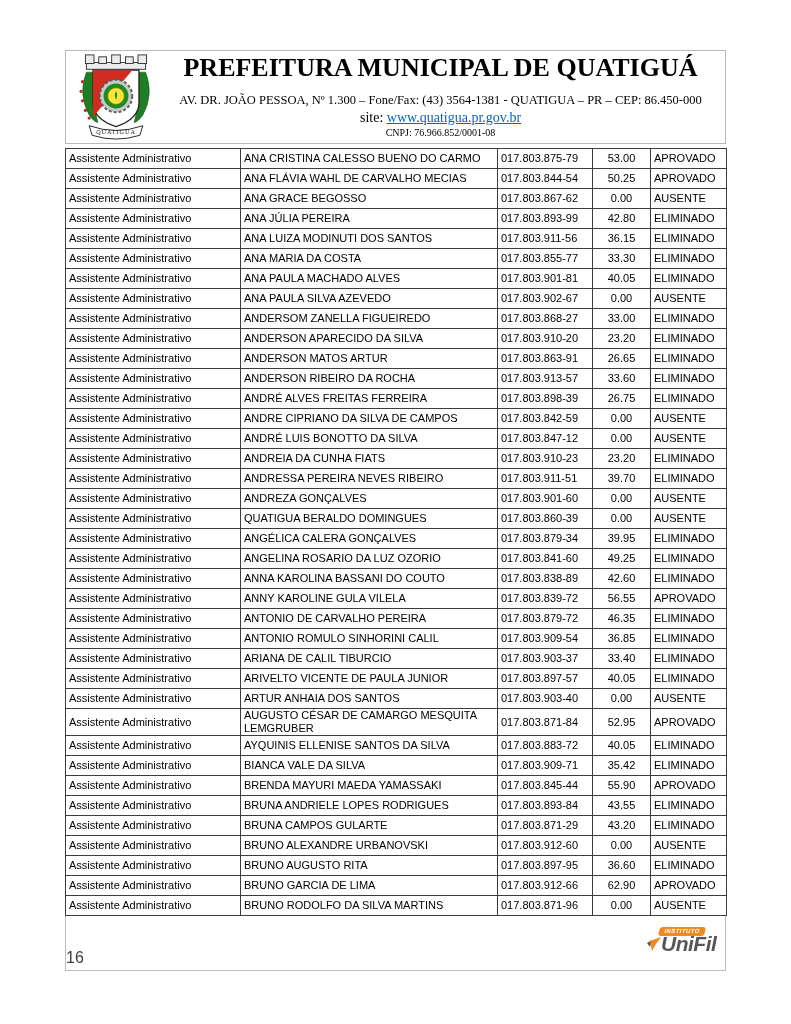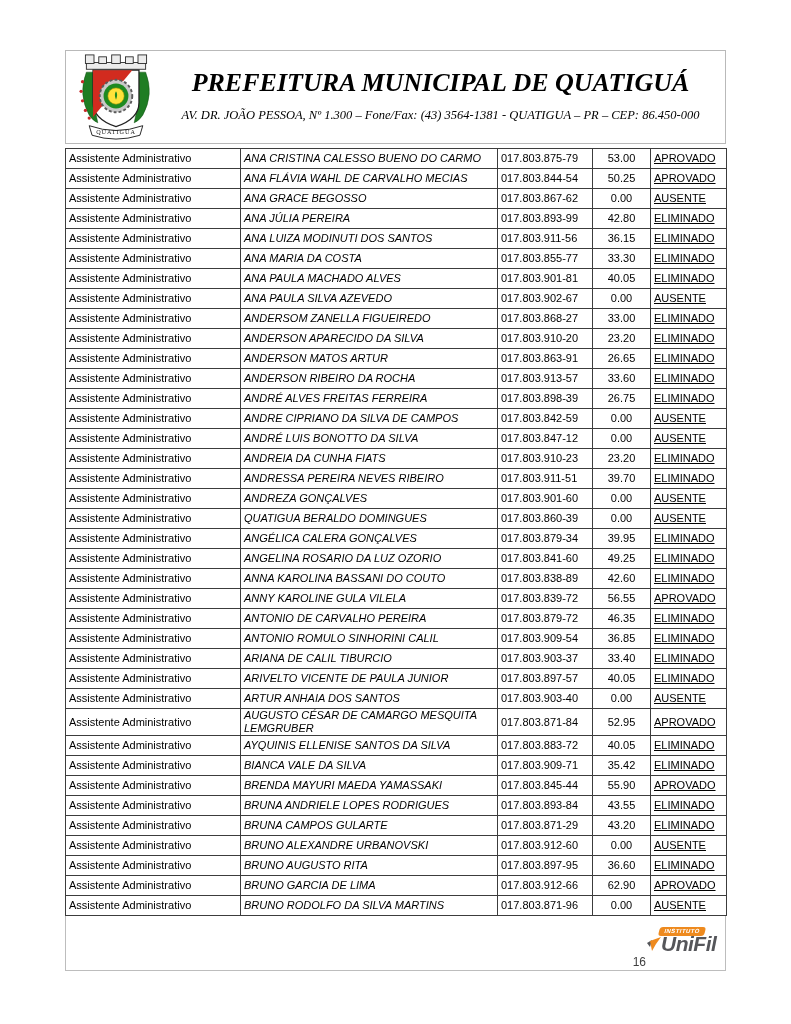--- a/index.html
+++ b/index.html
@@ -6,49 +6,49 @@
   body{
     width:791px;height:1024px;position:relative;background:#ffffff;
     font-family:"Liberation Sans", sans-serif;color:#000;overflow:hidden;
   }
   
   .header-box{
     position:absolute;left:65px;top:50px;width:659px;height:92px;
     border:1px solid #b9b9b9;display:flex;align-items:center;background:#fff;
   }
   .crest-wrap{width:100px;height:92px;display:flex;align-items:center;justify-content:center;}
-  .header-text{flex:1;text-align:center;font-family:"Liberation Serif", serif;line-height:1.1;padding-right:10px;margin-top:-2px;font-style:italic;}
+  .header-text{flex:1;text-align:center;font-family:"Liberation Serif", serif;line-height:1.1;padding-right:10px;margin-top:-2px;}
   .doc-title{font-size:26px;font-weight:700;white-space:nowrap;letter-spacing:0;}
   .doc-address{font-size:12.5px;margin-top:12px;white-space:nowrap;}
   .doc-site{font-size:14px;margin-top:2px;}
   .doc-site a{color:#0563c1;text-decoration:underline;cursor:pointer;}
   .doc-cnpj{font-size:10px;margin-top:2px;}
   
   .content{position:absolute;left:65px;top:148px;width:661px;}
   table.results{
     width:661px;border-collapse:collapse;table-layout:fixed;
     font-size:11px;color:#000;
   }
   table.results td{
     border:1px solid #3c3c3c;padding:0 3px;height:20px;box-sizing:border-box;
     vertical-align:middle;line-height:13px;overflow:hidden;
   }
   td.col-cargo{width:175px;}
-  td.col-nome{width:257px;font-style:italic;}
+  td.col-nome{width:257px;}
   td.col-documento{width:95px;}
   td.col-nota{width:58px;text-align:center;}
-  td.col-situacao{width:76px;text-decoration:underline;}
+  td.col-situacao{width:76px;}
   
   .footer-box{
     position:relative;width:661px;height:55px;box-sizing:border-box;
     border:1px solid #bdbdbd;border-top:none;background:#fff;
   }
   .page-number{
-    position:absolute;left:0;width:580px;text-align:right;top:39px;
-    font-size:12px;color:#3f3f3f;
+    position:absolute;left:0;width:580px;text-align:left;top:33px;
+    font-size:16px;color:#3f3f3f;
   }
   .unifil{position:absolute;right:8px;top:11px;width:70px;}
   .unifil-banner{
     background:#ee8a1e;color:#fff;font-size:6px;font-weight:700;
     width:42px;text-align:center;padding:1px 2px;border-radius:3px;
     transform:skewX(-14deg);margin-left:12px;letter-spacing:.4px;line-height:7px;
   }
   .unifil-row{display:flex;align-items:center;margin-top:-1px;}
   .unifil-text{
     font-weight:700;font-style:italic;font-size:21px;color:#55565a;
@@ -92,20 +92,25 @@
       <circle cx="46" cy="45" r="8.5" fill="#ffe23a" stroke="#b49a00" stroke-width="0.6"></circle>
       <path d="M46,40 q2.4,3.5 0,9 q-2.4,-5.5 0,-9" fill="#1e8a21"></path>
 
       <path d="M18,76 q28,10 56,0 l-3,10 q-25,8 -50,0 z" fill="#ffffff" stroke="#222" stroke-width="1"></path>
       <text x="46" y="84.5" text-anchor="middle" font-size="6.5" font-family="Liberation Serif, serif" fill="#222" letter-spacing="1">QUATIGUA</text>
     </svg>
   </div>
   <div class="header-text">
     <div class="doc-title">PREFEITURA MUNICIPAL DE QUATIGUÁ</div>
     <div class="doc-address">AV. DR. JOÃO PESSOA, Nº 1.300 – Fone/Fax: (43) 3564-1381 - QUATIGUA – PR – CEP: 86.450-000</div>
+    <div class="doc-site">
+      <span>site:</span>
+      <a>www.quatigua.pr.gov.br</a>
+    </div>
+    <div class="doc-cnpj">CNPJ: 76.966.852/0001-08</div>
   </div>
 </div>
 
 <div class="content">
   <table class="results">
     <tbody>
         <tr>
           <td class="col-cargo">Assistente Administrativo</td>
           <td class="col-nome">ANA CRISTINA CALESSO BUENO DO CARMO</td>
           <td class="col-documento">017.803.875-79</td>

